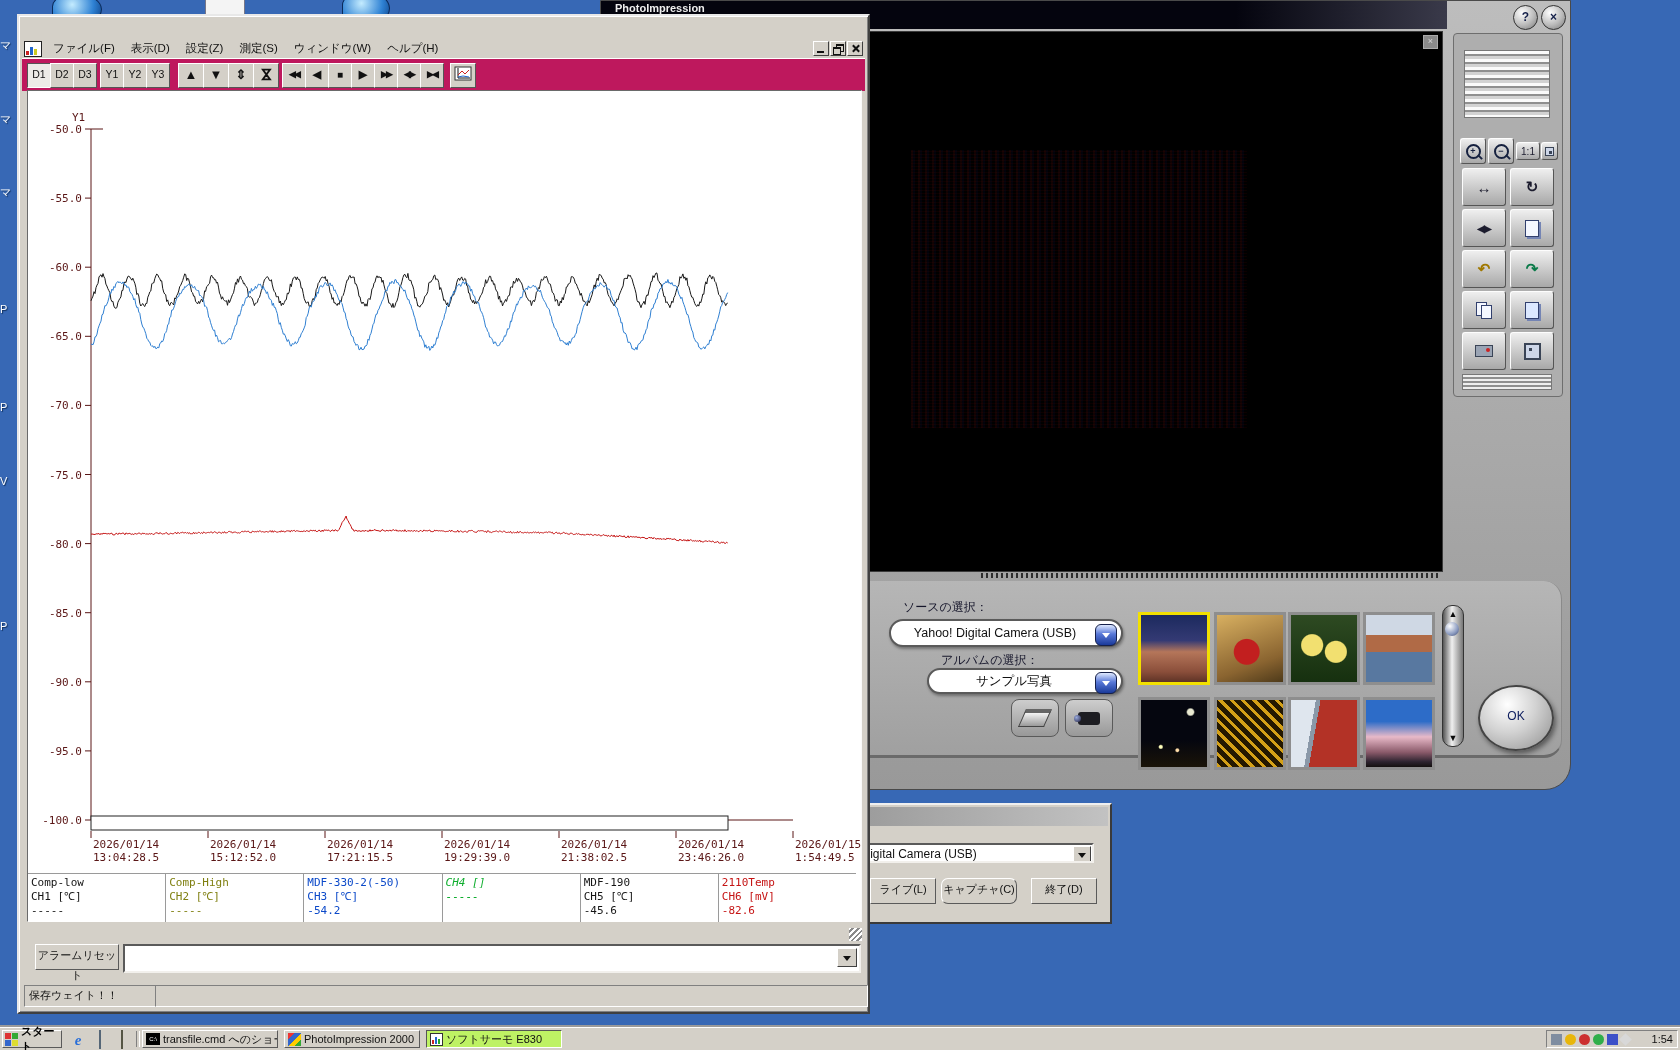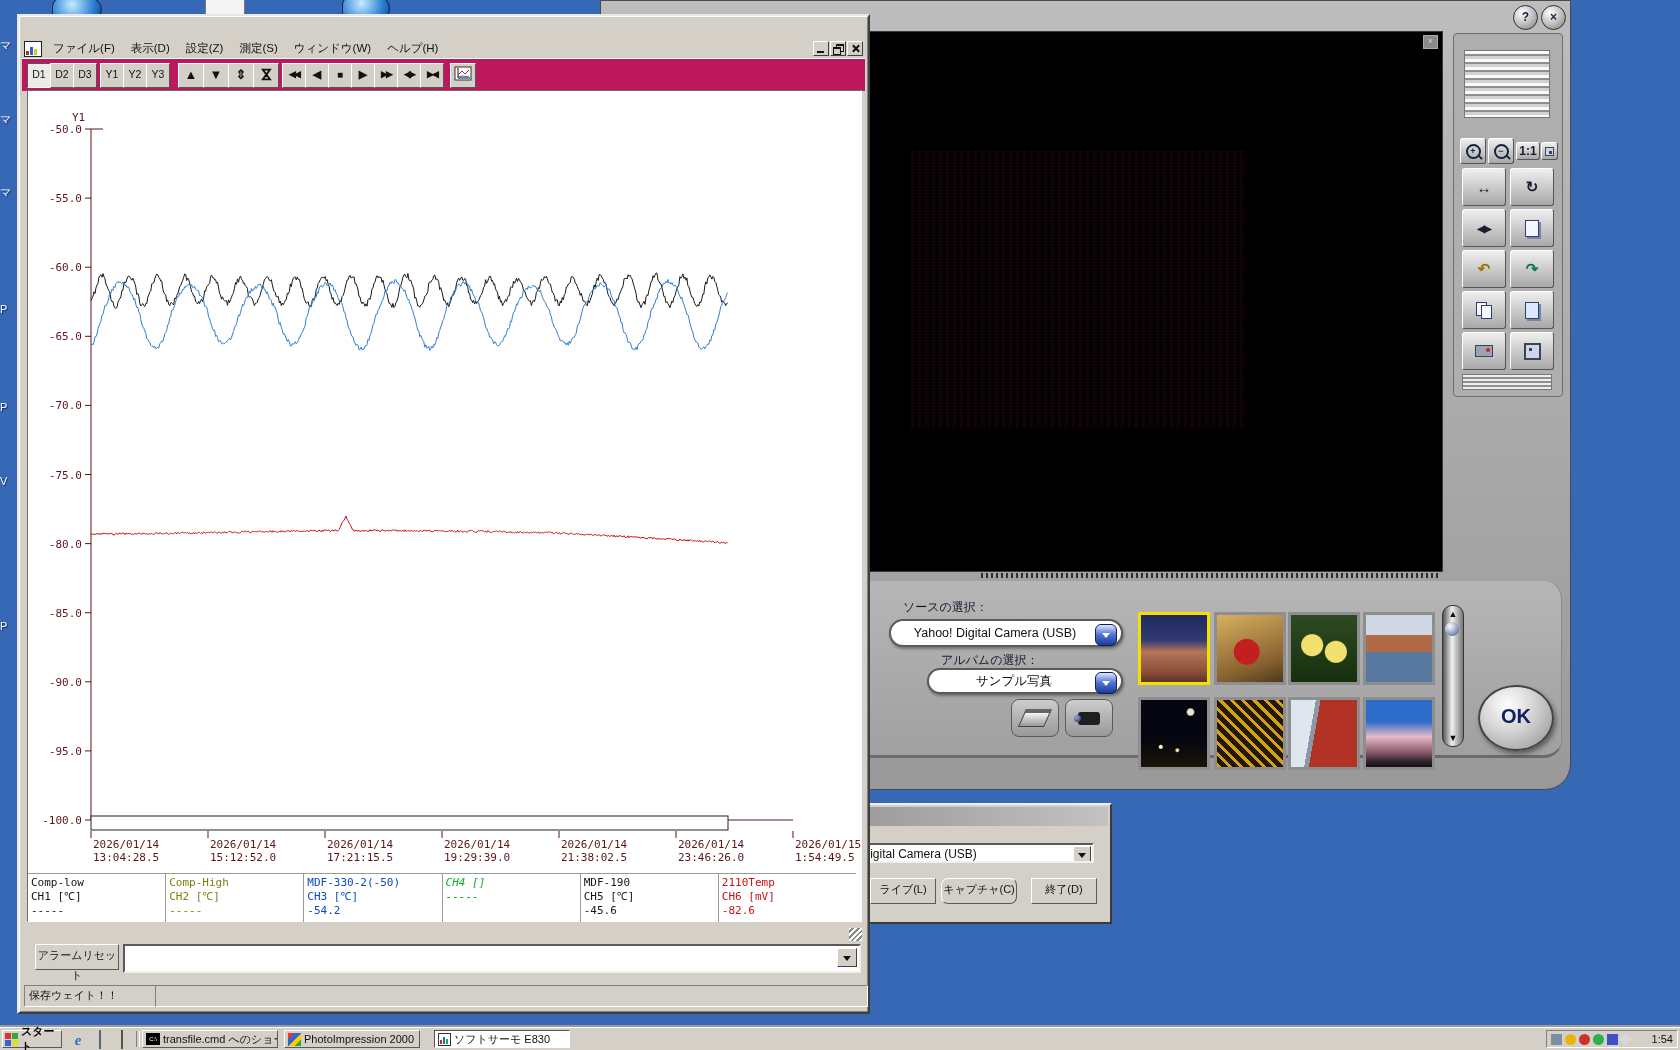--- a/index.html
+++ b/index.html
@@ -116,21 +116,21 @@
   .th6{background:repeating-linear-gradient(45deg,#d4a017 0 3px,#241800 3px 8px),linear-gradient(135deg,#000,#3a2a00);}
   .th7{background:linear-gradient(100deg,#dfe6ee 0 32%,#8a98a8 32% 38%,#b33226 38%),linear-gradient(180deg,#9ab,#556);}
   .th8{background:linear-gradient(180deg,#2d6cc8 0 32%,#e8b9c8 55%,#8a5a6a 78%,#2e2430 92%,#14100f);}
   #scrollbar{left:841px;top:604px;width:20px;height:140px;border-radius:10px;border:1px solid #333;
              background:linear-gradient(90deg,#555,#f0f0f0 45%,#777);}
   .sb-ar{position:absolute;left:0;width:100%;text-align:center;font-size:9px;color:#0a0a0a;}
   #sb-ball{position:absolute;left:2px;top:16px;width:14px;height:14px;border-radius:50%;
            background:radial-gradient(circle at 35% 30%,#fff,#8a9ac0 60%,#3a466a);}
   #okbtn{left:877px;top:684px;width:72px;height:62px;border-radius:50%;border:2px solid #444;
          background:radial-gradient(circle at 38% 28%,#fff,#d2d2d2 45%,#8e8e8e);
-         color:#102060;font-weight:bold;font-size:20px;text-align:center;line-height:58px;
+         color:#102060;font-weight:normal;font-size:12px;text-align:center;line-height:58px;
          box-shadow:2px 3px 5px rgba(0,0,0,.45);}
   
   #dlg{left:640px;top:803px;width:468px;height:117px;background:#d4d0c8;z-index:20;
        border:2px solid;border-color:#efefef #3a3a3a #3a3a3a #efefef;}
   #dlg-title{left:2px;top:2px;right:2px;height:19px;background:linear-gradient(90deg,#7a7a7a,#c2c2c2);}
   #dlg-combo{left:58px;top:38px;width:394px;height:20px;font-size:12px;white-space:nowrap;overflow:hidden;
              padding:2px 0 0 119px;box-sizing:border-box;color:#111;}
   .dlgbtn{position:absolute;top:73px;height:24px;font-size:11px;text-align:center;line-height:20px;color:#111;}
   
   #taskbar{left:0;bottom:0;width:1680px;height:22px;background:#d4d0c8;border-top:1px solid #fff;
@@ -139,21 +139,21 @@
   #startbtn b{font-size:11px;}
   .flag{display:inline-grid;grid-template-columns:6px 6px;grid-template-rows:6px 6px;gap:1px;}
   .flag i{display:block;} .flag i:nth-child(1){background:#d33;} .flag i:nth-child(2){background:#3a3;}
   .flag i:nth-child(3){background:#36c;} .flag i:nth-child(4){background:#dd3;}
   .ql{position:absolute;top:3px;width:16px;height:16px;text-align:center;}
   .ie-e{color:#2a6fd8;font-size:15px;font-weight:bold;font-family:"Liberation Serif",serif;font-style:italic;line-height:16px;}
   .ql-page{width:12px;height:14px;background:#f8f8f8;border:1px solid #567;margin:1px auto;}
   .ql-desk{width:14px;height:10px;background:linear-gradient(#c8a050,#8a6426);border:1px solid #554;margin:3px auto;}
   .taskb{position:absolute;top:2px;width:136px;height:18px;display:flex;align-items:center;gap:3px;
          padding:0 3px;box-sizing:border-box;font-size:11px;white-space:nowrap;overflow:hidden;color:#111;}
-  .taskb.pressed{border-color:#555 #fff #fff #555;background:#ffffff;margin-left:8px;}
+  .taskb.pressed{border-color:#555 #fff #fff #555;background:#bef264;}
   .icon-cmd{min-width:14px;height:12px;background:#000;color:#fff;font-size:6px;line-height:12px;text-align:center;}
   .icon-pi{min-width:13px;height:13px;background:linear-gradient(135deg,#e33 25%,#36c 25% 50%,#fc0 50% 75%,#3a3 75%);}
   .icon-soft{min-width:13px;height:13px;background:#fff;border:1px solid #333;display:inline-flex;align-items:flex-end;gap:1px;padding:1px;box-sizing:border-box;}
   .icon-soft i{display:block;width:2px;}
   #tray{position:absolute;right:2px;top:2px;width:132px;height:18px;display:flex;align-items:center;gap:3px;
         padding:0 4px;box-sizing:border-box;border:1px solid;border-color:#808080 #fff #fff #808080;}
   .trayicon{width:11px;height:11px;display:inline-block;}
   #clock{margin-left:auto;font-size:11px;color:#111;}
   
   .frag{left:0;color:#fff;font-size:11px;text-shadow:1px 1px 1px #10305e;}
@@ -169,38 +169,41 @@
   <div class="abs blob" style="left:342px;top:-8px;width:46px;height:32px;"></div>
   <div class="abs frag" style="top:38px;">マ</div>
   <div class="abs frag" style="top:112px;">マ</div>
   <div class="abs frag" style="top:185px;">マ</div>
   <div class="abs frag" style="top:303px;">P</div>
   <div class="abs frag" style="top:401px;">P</div>
   <div class="abs frag" style="top:475px;">V</div>
   <div class="abs frag" style="top:620px;">P</div>
 
   <div id="pi" class="abs">
+    <div id="pi-header" class="abs">
+      <span id="pi-title">PhotoImpression</span>
+    </div>
     <div class="roundbtn" style="left:912px;">?</div>
     <div class="roundbtn" style="left:940px;">×</div>
 
     <div id="preview" class="abs">
       <div id="noise" class="abs"></div>
       <div id="pvclose" class="abs">×</div>
     </div>
     <div id="dotstrip" class="abs"></div>
 
     <div id="toolpanel" class="abs">
       <div id="ridge" class="abs"></div>
       <div class="pbtn" style="left:6px;top:104px;width:24px;height:24px;">
         <span class="mag">+</span>
       </div>
       <div class="pbtn" style="left:34px;top:104px;width:24px;height:24px;">
         <span class="mag">−</span>
       </div>
-      <div class="pbtn" style="left:62px;top:108px;width:22px;height:16px;font-size:12px;font-weight:bold;">1:1</div>
+      <div class="pbtn" style="left:62px;top:108px;width:22px;height:16px;font-size:10px;font-weight:normal;">1:1</div>
       <div class="pbtn" style="left:87px;top:108px;width:15px;height:16px;">
         <span class="icon-frame" style="width:7px;height:7px;border-width:1px;"></span>
       </div>
       <div class="pbtn" style="left:8px;top:134px;width:42px;height:36px;">
         <span class="toolglyph">↔</span>
       </div>
       <div class="pbtn" style="left:56px;top:134px;width:42px;height:36px;">
         <span class="toolglyph">↻</span>
       </div>
       <div class="pbtn" style="left:8px;top:175px;width:42px;height:36px;">

